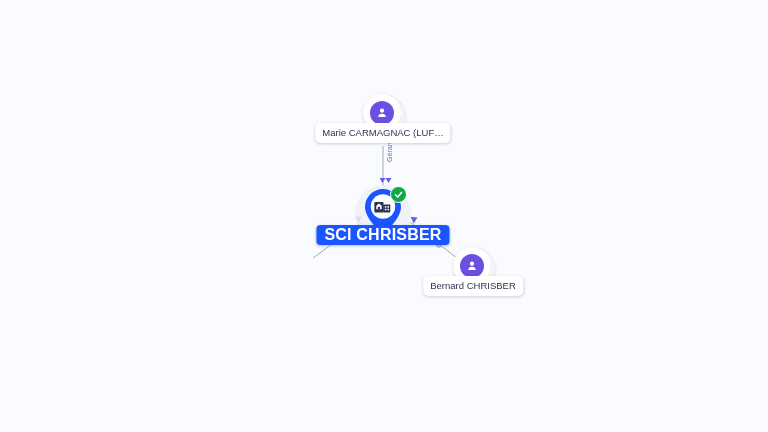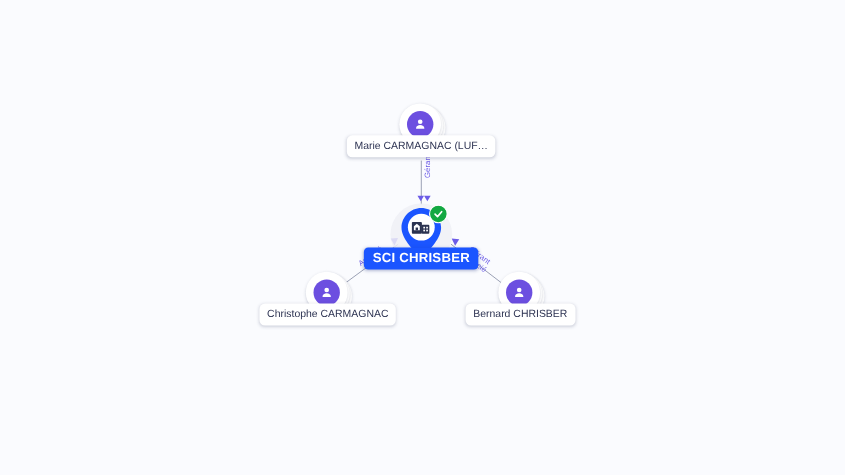--- a/index.html
+++ b/index.html
@@ -128,21 +128,21 @@
     background: #13a842;
     border: 1.5px solid #ffffff;
     display: flex;
     align-items: center;
     justify-content: center;
   }
   .company-pill {
     margin-top: -6px;
     background: #1b55ff;
     color: #ffffff;
-    font-size: 12px;
+    font-size: 16px;
     line-height: 13px;
     font-weight: bold;
     letter-spacing: 0.2px;
     padding: 3px 8px 4px 8px;
     border-radius: 4px;
     box-shadow: 0 1px 3px rgba(20,40,120,0.30);
     white-space: nowrap;
     position: relative;
     z-index: 6;
     font-family: "Liberation Sans", sans-serif;
@@ -216,34 +216,20 @@
       </svg>
       <div class="verified-badge">
         <svg width="9" height="9" viewBox="0 0 24 24" fill="none" stroke="#ffffff" stroke-width="4" stroke-linecap="round" stroke-linejoin="round">
           <polyline points="4,12.5 10,18.5 20,6.5"></polyline>
         </svg>
       </div>
     </div>
     <div class="company-pill" style="position:absolute; top:46px; left:50%; transform:translateX(-50%);">SCI CHRISBER</div>
   </div>
 
-  <div class="node" style="left:278px; top:247px;">
-    <div class="avatar-stack">
-      <div class="card c3"></div>
-      <div class="card c2"></div>
-      <div class="card c1"></div>
-      <div class="avatar-circle">
-        <svg width="14" height="14" viewBox="0 0 24 24" fill="#ffffff">
-          <circle cx="12" cy="8" r="3.6"></circle>
-          <path d="M12 13.2c-3.6 0-6.4 2.2-6.4 4.6v1.2h12.8v-1.2c0-2.4-2.8-4.6-6.4-4.6z"></path>
-        </svg>
-      </div>
-    </div>
-    <div class="name-pill" style="position:absolute; top:34px; left:50%; transform:translateX(-50%);">Christophe CARMAGNAC</div>
-  </div>
 
   <div class="node" style="left:453px; top:247px;">
     <div class="avatar-stack">
       <div class="card c3"></div>
       <div class="card c2"></div>
       <div class="card c1"></div>
       <div class="avatar-circle">
         <svg width="14" height="14" viewBox="0 0 24 24" fill="#ffffff">
           <circle cx="12" cy="8" r="3.6"></circle>
           <path d="M12 13.2c-3.6 0-6.4 2.2-6.4 4.6v1.2h12.8v-1.2c0-2.4-2.8-4.6-6.4-4.6z"></path>

